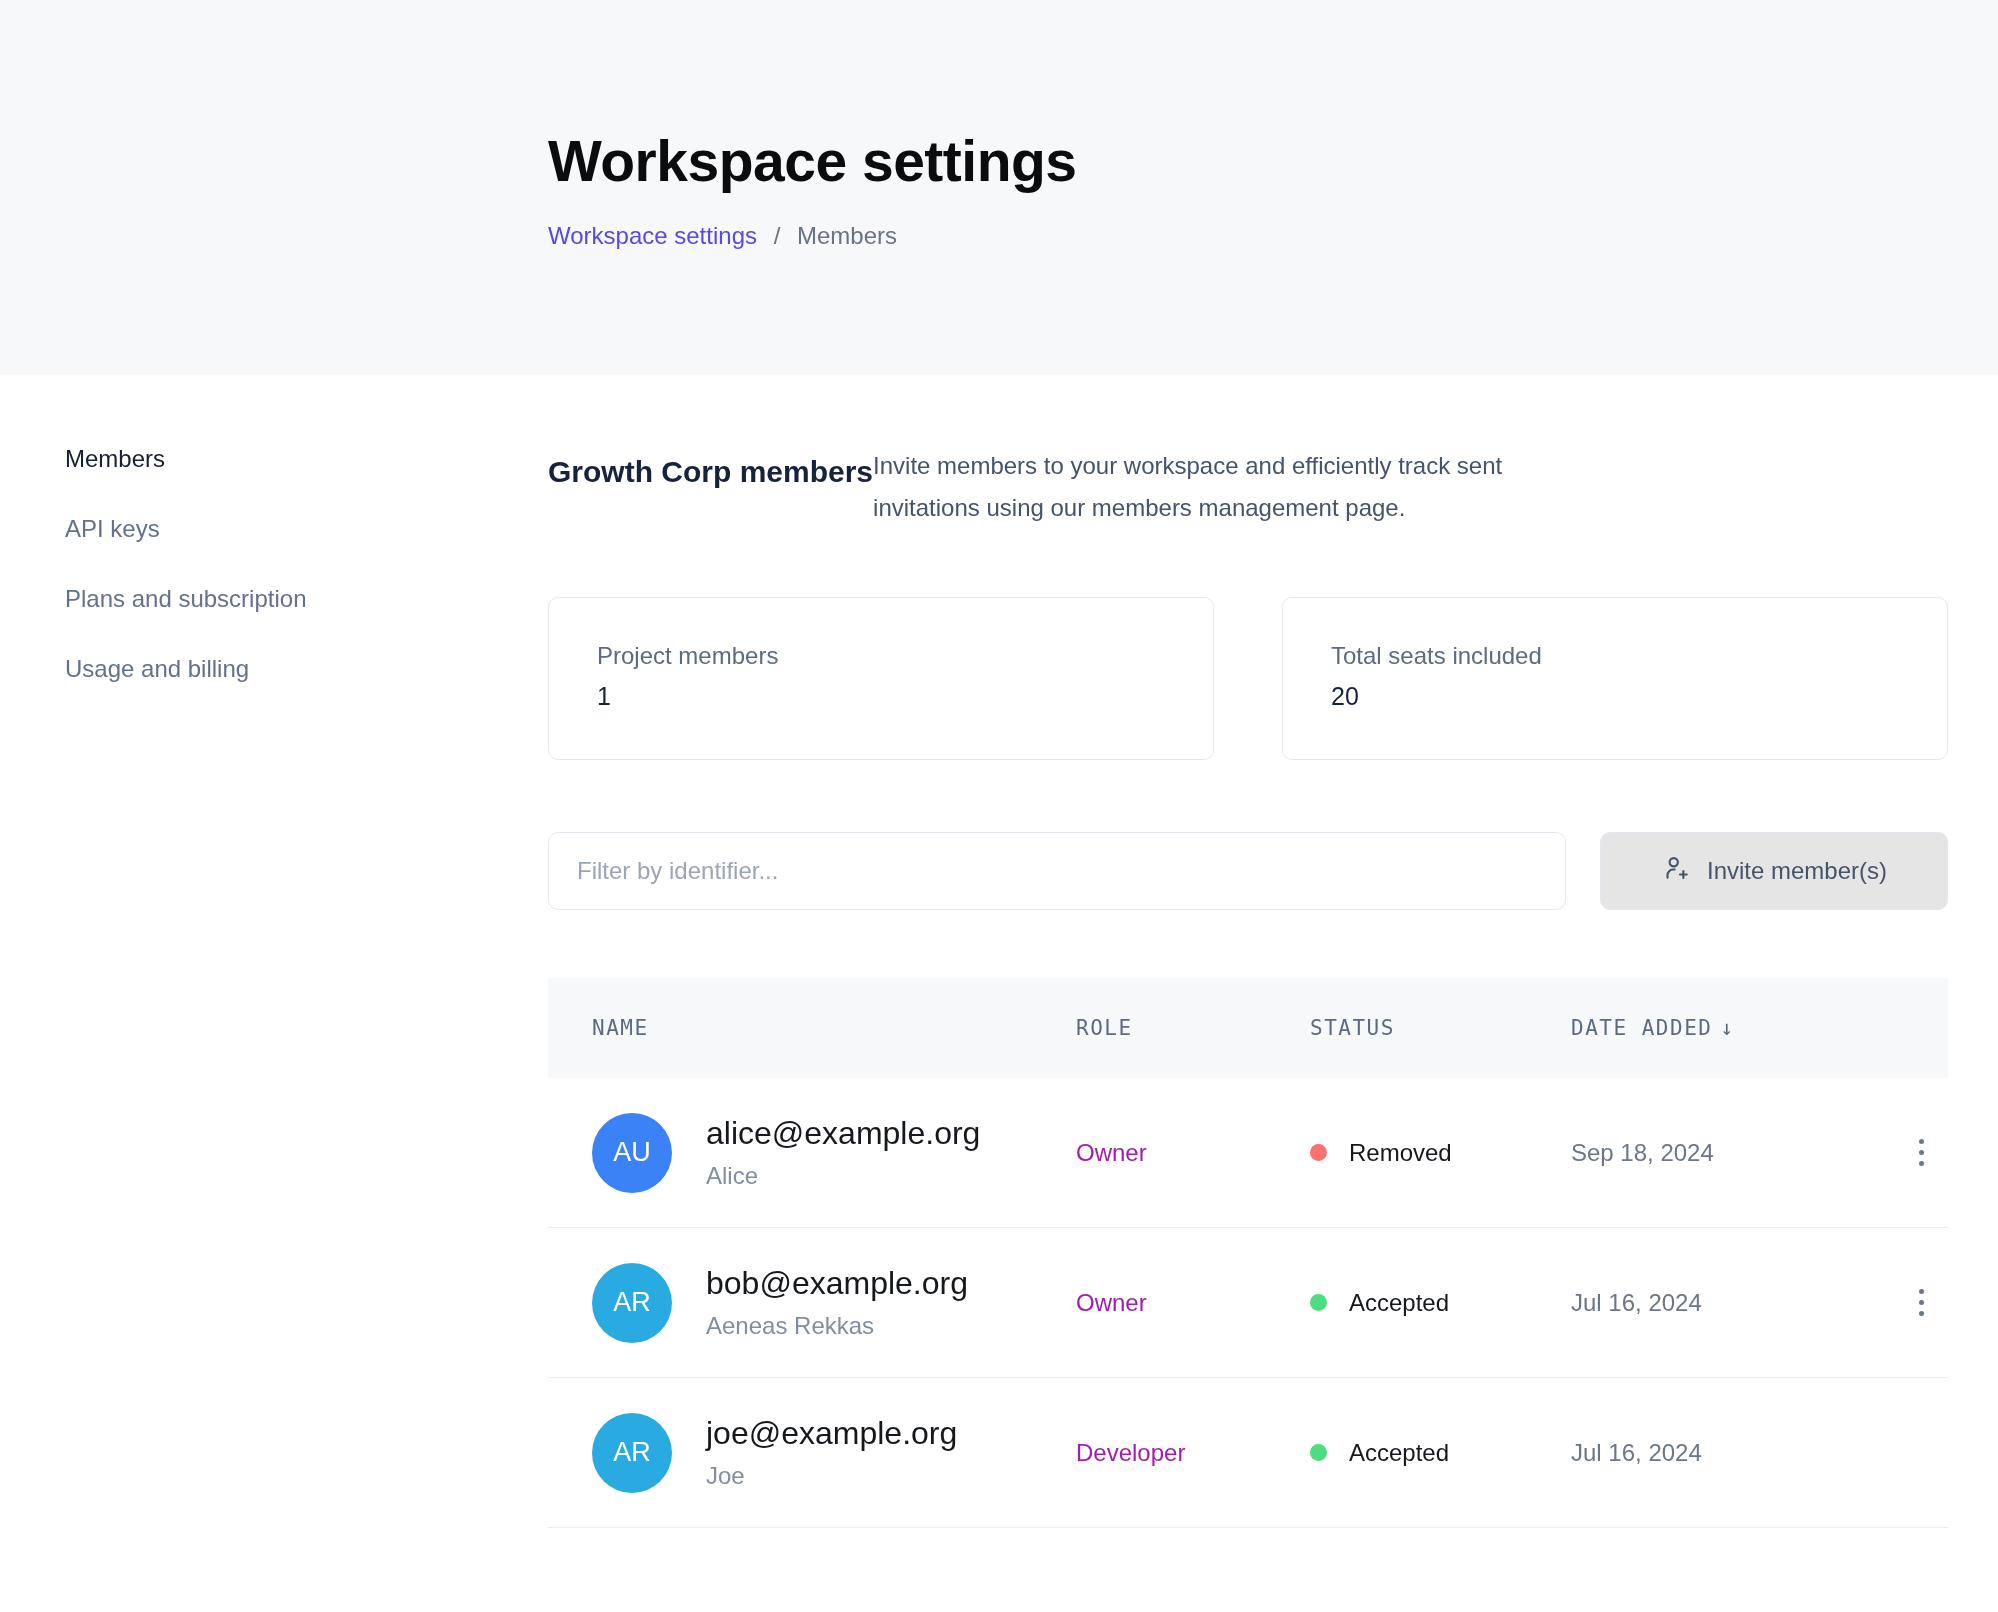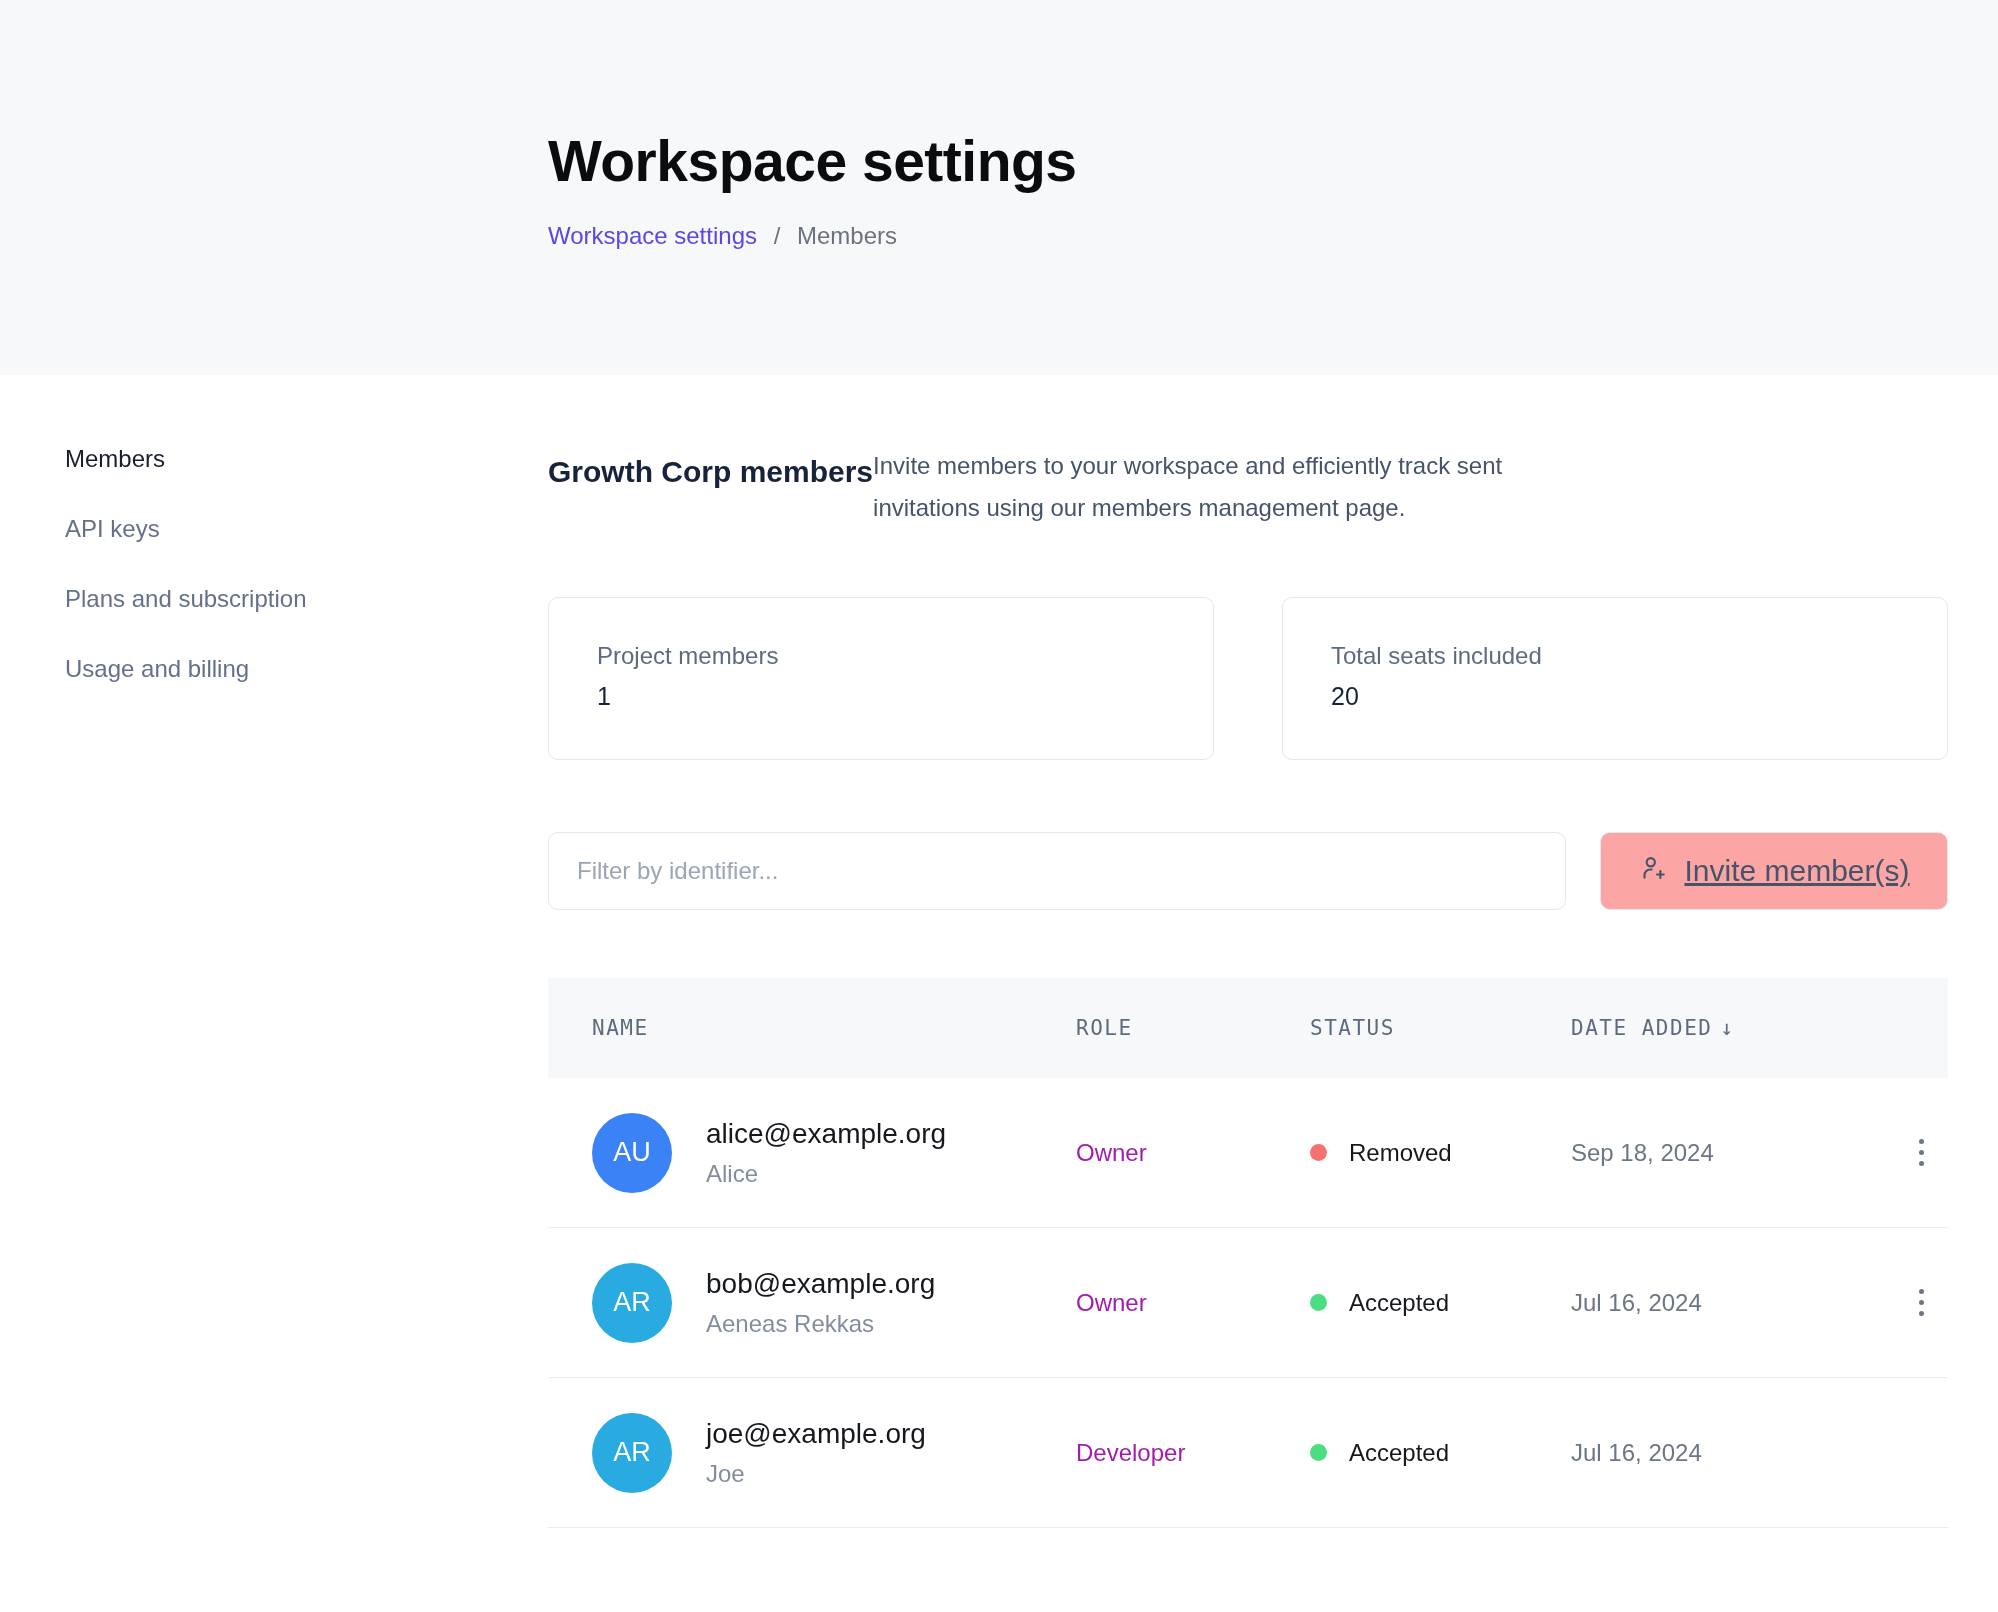--- a/index.html
+++ b/index.html
@@ -38,24 +38,23 @@
   
   .filter-row { display:flex; gap:34px; margin-top:72px; }
   .filter-input {
     flex:1; height:78px; border:1.5px solid #e3e8ee; border-radius:10px;
     font-size:24px; color:#a16207; padding:0 28px; outline:none;
     font-family:"Liberation Sans","DejaVu Sans",sans-serif; background:#fff;
   }
   .filter-input::placeholder { color:#9aa5b5; }
   .invite-btn {
     width:348px; height:78px; border:1.5px solid #e3e8ee; border-radius:10px;
-    background:#fca5a5; display:flex; align-items:center; justify-content:center; gap:16px;
-    font-size:30px; color:#45546b; cursor:pointer;
+    background:#e5e5e5; display:flex; align-items:center; justify-content:center; gap:16px;
+    font-size:24px; color:#45546b; cursor:pointer;
     font-family:"Liberation Sans","DejaVu Sans",sans-serif;
-    text-decoration:underline;
   }
   .invite-btn svg { width:30px; height:30px; stroke:#45546b; }
 
   
   .table { margin-top:68px; }
   .t-grid {
     display:grid;
     grid-template-columns:484px 234px 261px 324px 1fr;
     align-items:center; padding-left:44px;
   }
@@ -65,21 +64,21 @@
     font-size:21px; letter-spacing:1.5px; color:#5d6b80;
   }
   .sort-arrow { margin-left:8px; }
   .t-row { height:150px; border-bottom:1.5px solid #e9edf2; background:#fff; }
   .name-cell { display:flex; align-items:center; gap:34px; }
   .avatar {
     width:80px; height:80px; border-radius:50%; flex-shrink:0;
     display:flex; align-items:center; justify-content:center;
     color:#fff; font-size:27px;
   }
-  .ident .email { font-size:28px; color:#15181d; margin-bottom:10px; }
+  .ident .email { font-size:32px; color:#15181d; margin-bottom:10px; }
   .ident .uname { font-size:24px; color:#838da0; }
   .role-cell { font-size:24px; color:#a21caf; }
   .status-cell { display:flex; align-items:center; gap:22px; font-size:24px; color:#15181d; }
   .dot { width:17px; height:17px; border-radius:50%; flex-shrink:0; }
   .date-cell { font-size:24px; color:#6b7687; }
   .menu-cell { display:flex; justify-content:center; }
   .kebab { display:flex; flex-direction:column; gap:6px; background:none; border:none; cursor:pointer; padding:10px; }
   .kebab i { width:5px; height:5px; border-radius:50%; background:#6b7687; }
 </style>
 </head>

